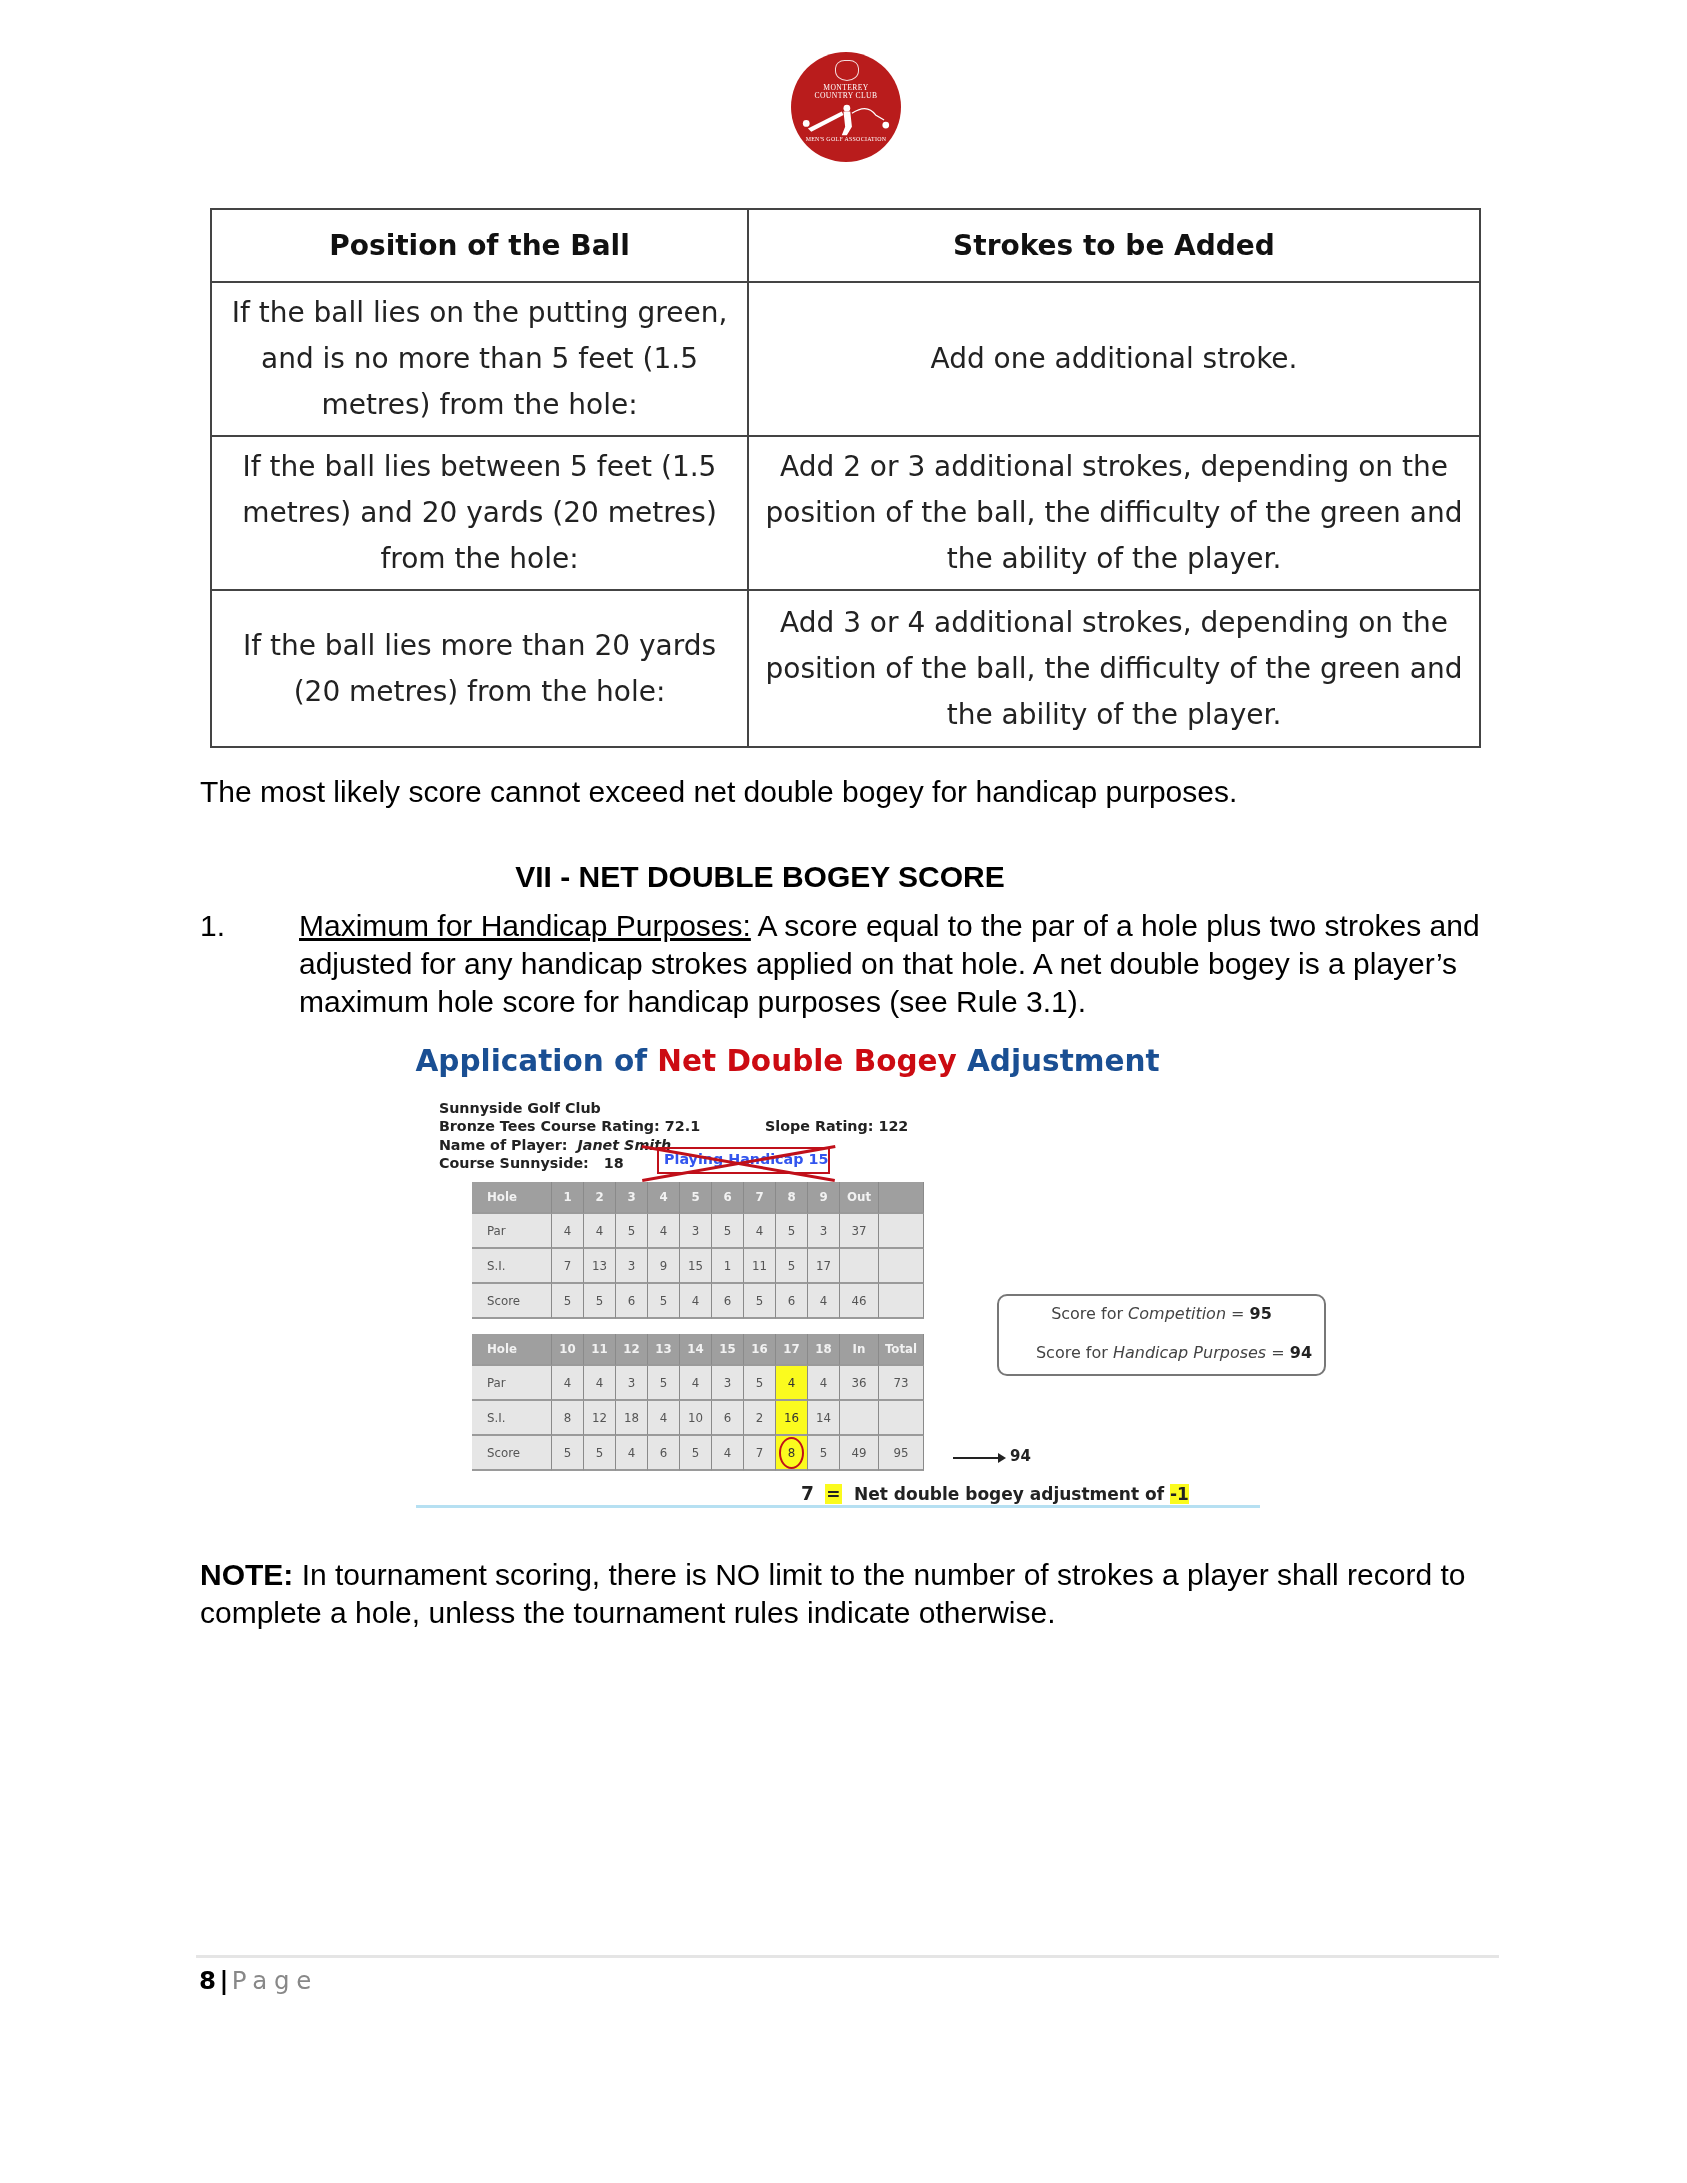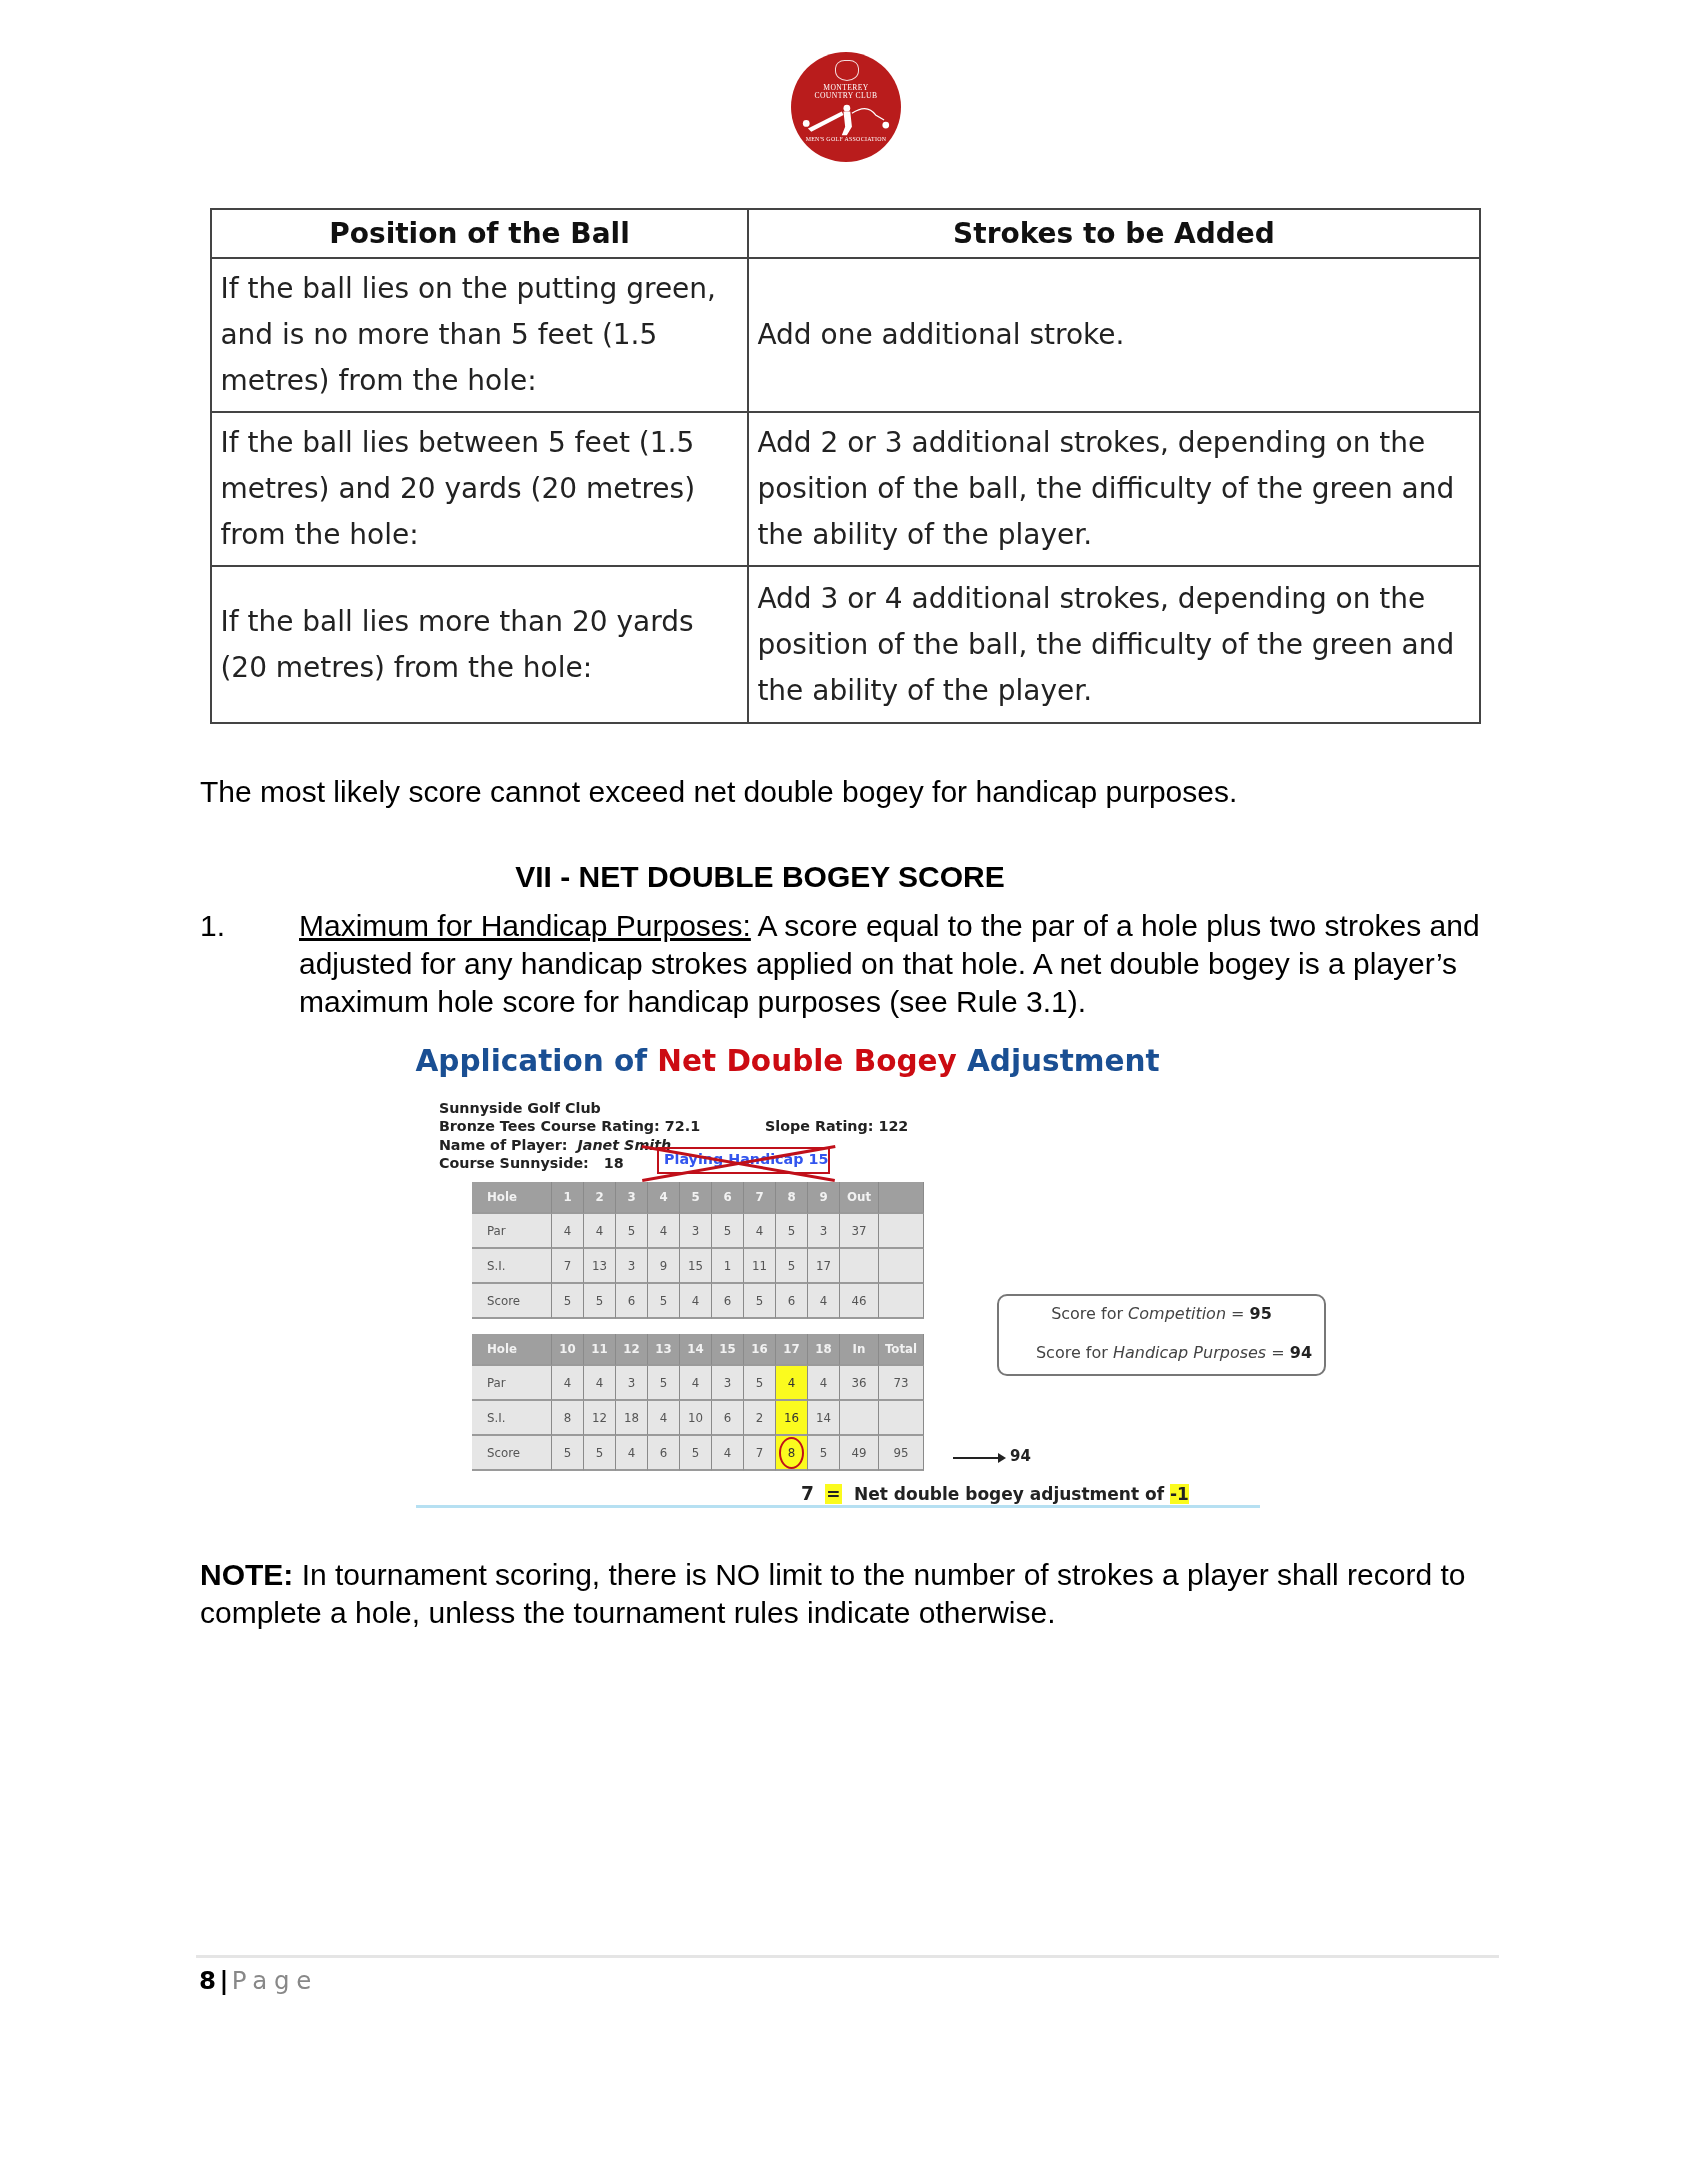--- a/index.html
+++ b/index.html
@@ -7,22 +7,22 @@
 
   
   .logo { position:absolute; left:791px; top:52px; width:110px; height:110px; border-radius:50%; background:#b91c1c; color:#fff; text-align:center; overflow:hidden; }
   .logo .crest { position:absolute; left:44px; top:8.4px; width:22px; height:18.6px; border:1.7px solid rgba(255,255,255,0.85); border-radius:40% 40% 50% 50%; }
   .logo .t1 { position:absolute; left:0; right:0; top:32px; font-family:"Liberation Serif", serif; font-size:7.6px; letter-spacing:0.4px; line-height:8.4px; }
   .logo .golfer { position:absolute; left:0; top:51px; width:110px; height:34px; }
   .logo .t2 { position:absolute; left:0; right:0; top:84px; font-family:"Liberation Serif", serif; font-size:5.9px; letter-spacing:0.3px; }
 
   
   .ptable { position:absolute; left:210px; top:208px; width:1271px; border-collapse:collapse; font-family:"DejaVu Sans", sans-serif; font-size:28px; color:#222; }
-  .ptable th, .ptable td { border:2.5px solid #444; vertical-align:middle; text-align:left; }
-  .ptable th { height:47px; font-weight:bold; text-align:center; font-size:28px; padding:0; color:#111; }
+  .ptable th, .ptable td { border:2.5px solid #444; vertical-align:middle; text-align:center; }
+  .ptable th { height:47px; font-weight:bold; text-align:center; font-size:28px; padding:12px; color:#111; }
   .ptable td { padding:5px 8.4px; line-height:46px; }
   .ptable col.c1 { width:537px; }
   .ptable tr.r1 td { height:142px; }
   .ptable tr.r2 td { height:142px; }
   .ptable tr.r3 td { height:145px; }
 
   .para { position:absolute; left:200px; font-size:30px; line-height:38px; }
   .heading { position:absolute; left:0; width:1520px; text-align:center; top:860px; font-size:30px; font-weight:bold; }
   .item-num { position:absolute; left:200px; top:907px; font-size:30px; line-height:38px; }
   .item-body { position:absolute; left:299px; top:907px; width:1198px; font-size:30px; line-height:38px; }

